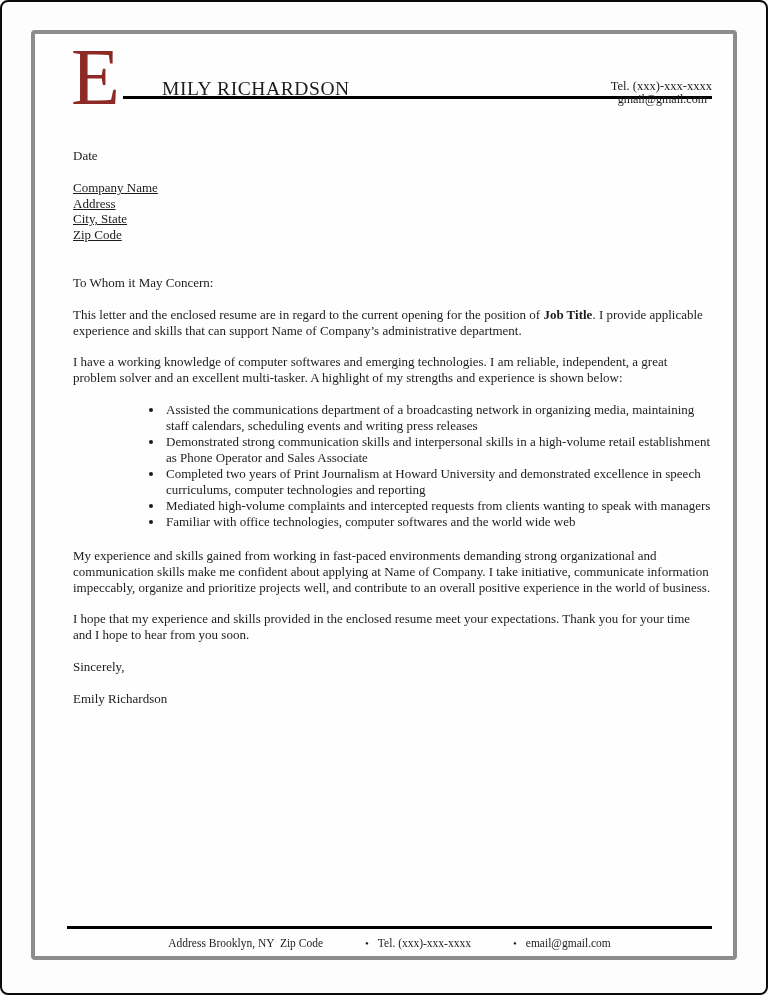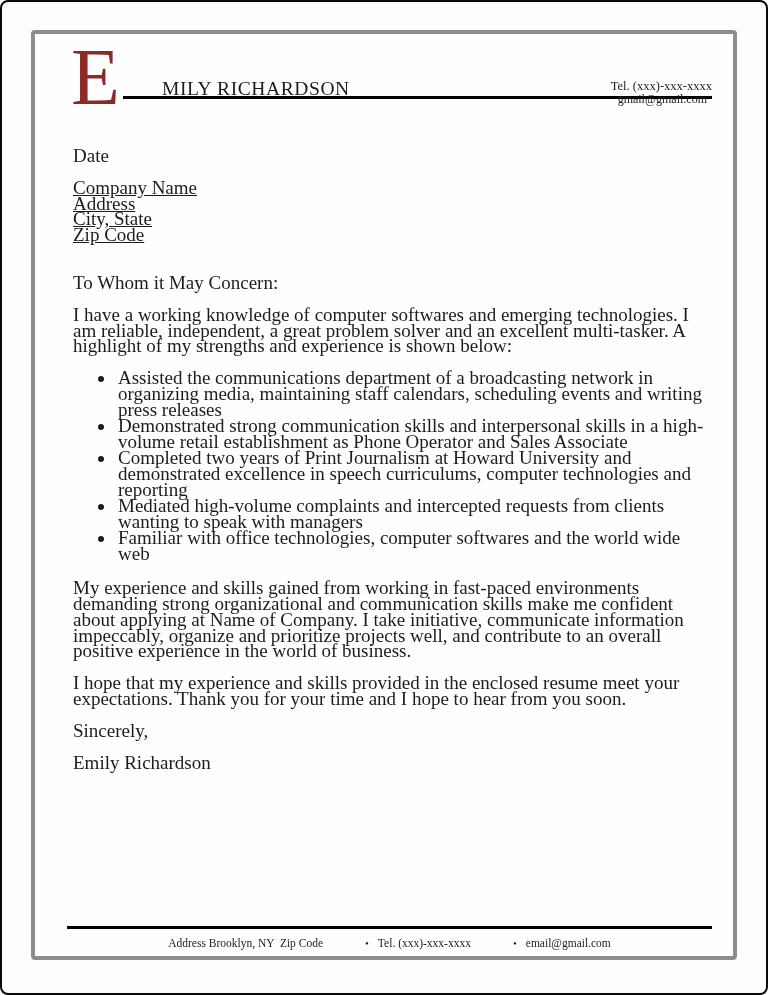--- a/index.html
+++ b/index.html
@@ -65,35 +65,35 @@
   }
 
   .lh-email {
     position: absolute;
     right: 5px; top: 44px;
     font-size: 12px;
     white-space: nowrap;
   }
 
   
-  .letter-body { margin-top: 30px; font-size: 19px; line-height: 15.8px; }
+  .letter-body { margin-top: 30px; font-size: 13px; line-height: 15.8px; }
 
   .letter-body p { margin: 0 0 16px 0; }
   .p-date { margin-bottom: 16px; }
   .recipient { margin-bottom: 32px; }
   .recipient div { line-height: 15.8px; text-decoration: underline; }
   .p-salutation { margin-bottom: 16px; }
   .p-para2 { margin-bottom: 17px; }
 
   .bullets {
     margin: 0 0 18px 0;
     padding-left: 43px;
     list-style: disc;
   }
-  .bullets li { line-height: 16px; padding-left: 2px; }
+  .bullets li { line-height: 16px; padding-left: 2px; margin-left: 48px; }
 
   .p-para3 { margin-bottom: 17px; }
   .p-para4 { margin-bottom: 48px; }
   .p-closing { margin-bottom: 47px; }
   .p-signature { margin-bottom: 0; }
 
   .bold { font-weight: bold; }
 
   
   .page-footer {
@@ -132,20 +132,21 @@
 
         <div class="recipient">
           <div>Company Name</div>
           <div>Address</div>
           <div>City, State</div>
           <div>Zip Code</div>
         </div>
 
         <p class="p-salutation">To Whom it May Concern:</p>
 
+        <p class="p-para1"><span>This letter and the enclosed resume are in regard to the current opening for the position of </span><span class="bold">Job Title</span><span>. I provide applicable experience and skills that can support Name of Company’s administrative department.</span></p>
 
         <p class="p-para2">I have a working knowledge of computer softwares and emerging technologies. I am reliable, independent, a great problem solver and an excellent multi-tasker. A highlight of my strengths and experience is shown below:</p>
 
         <ul class="bullets">
           <li>Assisted the communications department of a broadcasting network in organizing media, maintaining staff calendars, scheduling events and writing press releases</li>
           <li>Demonstrated strong communication skills and interpersonal skills in a high-volume retail establishment as Phone Operator and Sales Associate</li>
           <li>Completed two years of Print Journalism at Howard University and demonstrated excellence in speech curriculums, computer technologies and reporting</li>
           <li>Mediated high-volume complaints and intercepted requests from clients wanting to speak with managers</li>
           <li>Familiar with office technologies, computer softwares and the world wide web</li>
         </ul>

